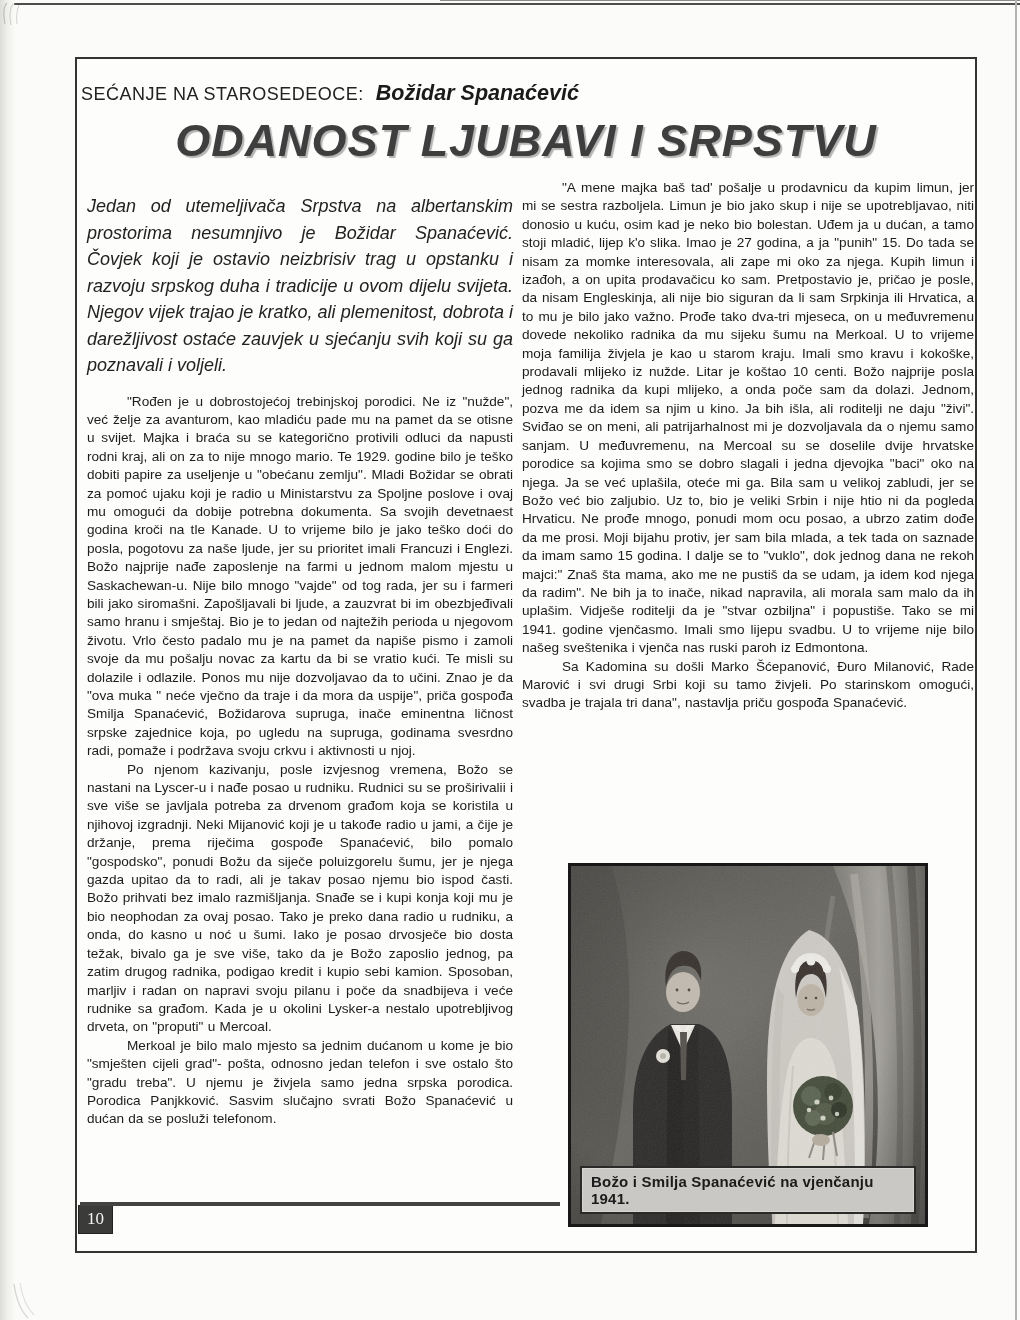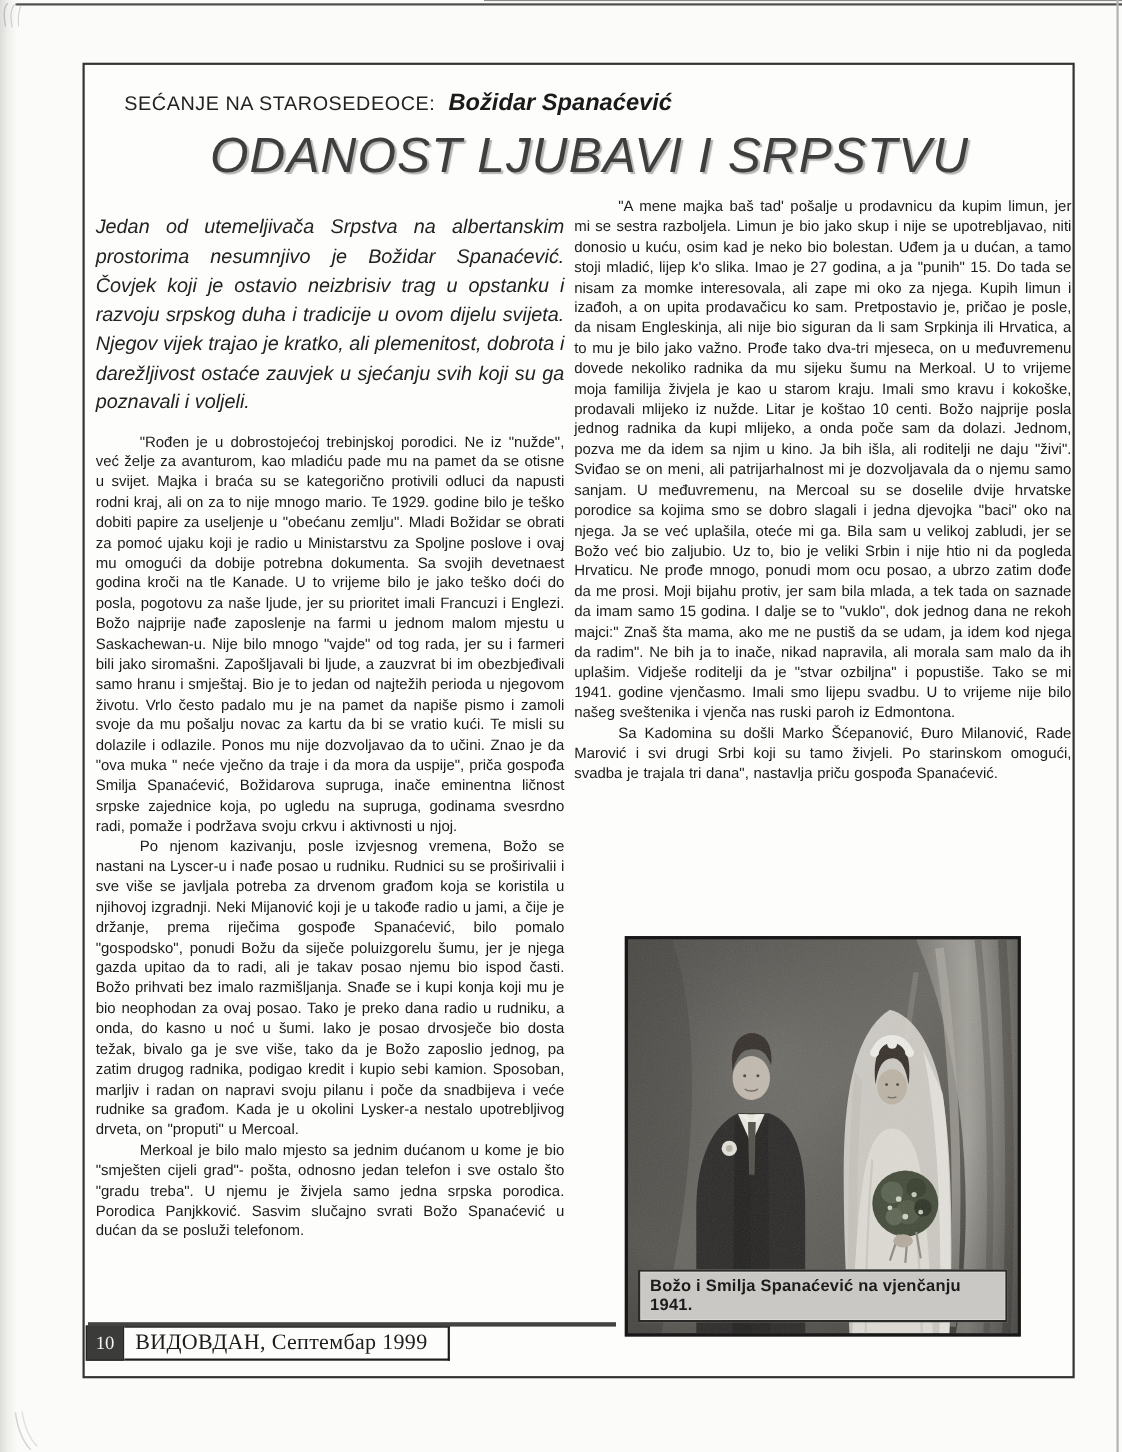--- a/index.html
+++ b/index.html
@@ -22,52 +22,51 @@
   .scan-curl-marks { position:absolute; left:8px; top:1282px; opacity:.7; }
 
   
   .frame {
     position:absolute; left:75px; top:57px;
     width:902px; height:1196px;
     background:#fdfdfc;
     border:2px solid #333331;
     overflow:hidden;
   }
-  .kicker { position:absolute; left:36px; top:22px; white-space:nowrap; }
+  .kicker { position:absolute; left:4px; top:22px; white-space:nowrap; }
   .kicker-label { font-size:18px; letter-spacing:.5px; color:#222; }
   .kicker-author { font-size:21.5px; font-weight:bold; font-style:italic; margin-left:12px; color:#1a1a1a; }
   .title {
     position:absolute; left:0; top:56px; width:100%;
     text-align:center;
-    font-size:45px; font-weight:normal; font-style:italic;
+    font-size:45px; font-weight:bold; font-style:italic;
     letter-spacing:1px;
     color:#3e3e3e;
     text-shadow:2px 2px 1px rgba(90,90,90,.45);
     white-space:nowrap;
-    margin-left:10px;
   }
   .col-left { position:absolute; left:10px; top:134px; width:426px; }
   .col-right { position:absolute; left:445px; top:120px; width:452px; height:1068px;
     display:flex; flex-direction:column; }
   .intro {
     font-style:italic; font-size:18px; line-height:26.5px;
     text-align:justify; color:#222;
     margin-bottom:14px;
   }
   .body-par {
     font-size:13.6px; line-height:18.4px;
     text-align:justify; text-indent:40px;
     color:#1c1c1c;
     word-spacing:.5px;
   }
   
   .photo {
     position:relative;
     margin-top:auto;
-    margin-left:46px; margin-bottom:32px;
+    margin-left:46px; margin-bottom:20px;
     width:360px; height:364px;
     border:3px solid #181818;
     background:#55534f;
     flex:none;
   }
   .photo svg { display:block; width:100%; height:100%; }
   .photo-caption-bar {
     position:absolute; left:9px; right:9px; bottom:10px; height:48px;
     background:#c9c8c4;
     border:2px solid #2a2a28;
@@ -214,14 +213,13 @@
         <rect x="0" y="0" width="354" height="358" filter="url(#grain)" opacity="0.13"></rect>
       </svg>
       <div class="photo-caption-bar">Božo i Smilja Spanaćević na vjenčanju 1941.</div>
     </div>
   </div>
 </div>
 
 <div class="footer">
   <div class="footer-shadow-strip"></div>
   <span class="page-badge">10</span>
-  <span class="pub-box">ВИДОВДАН, Септембар 1999</span>
 </div>
 
 </body></html>

